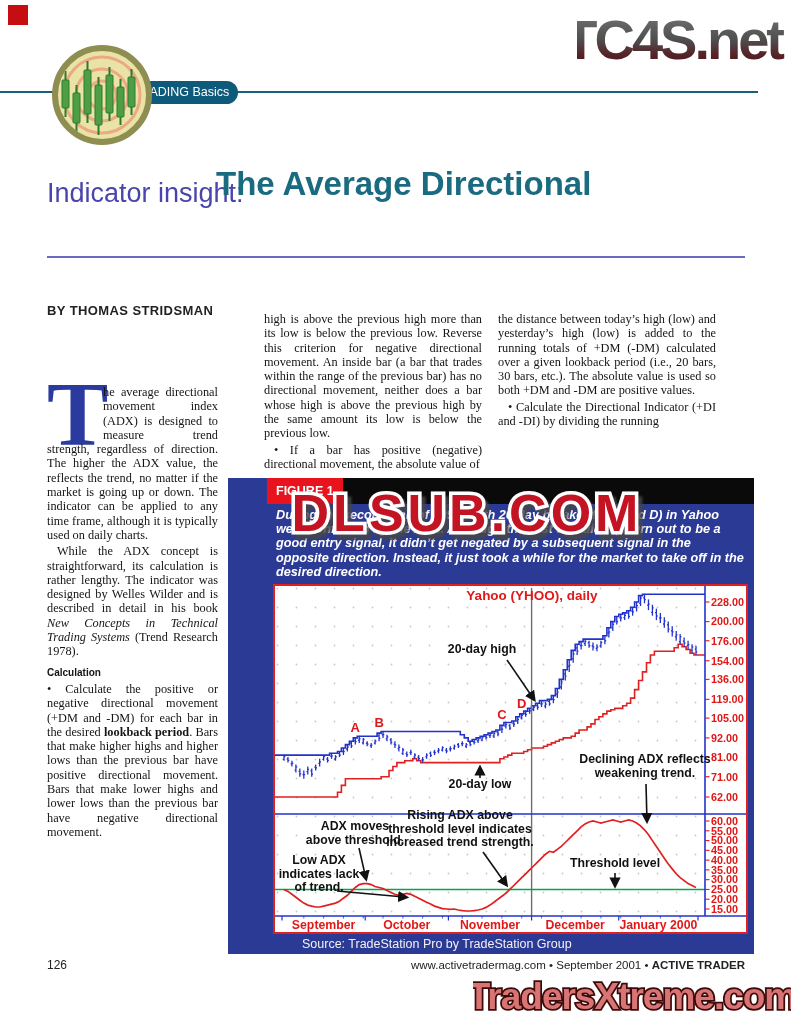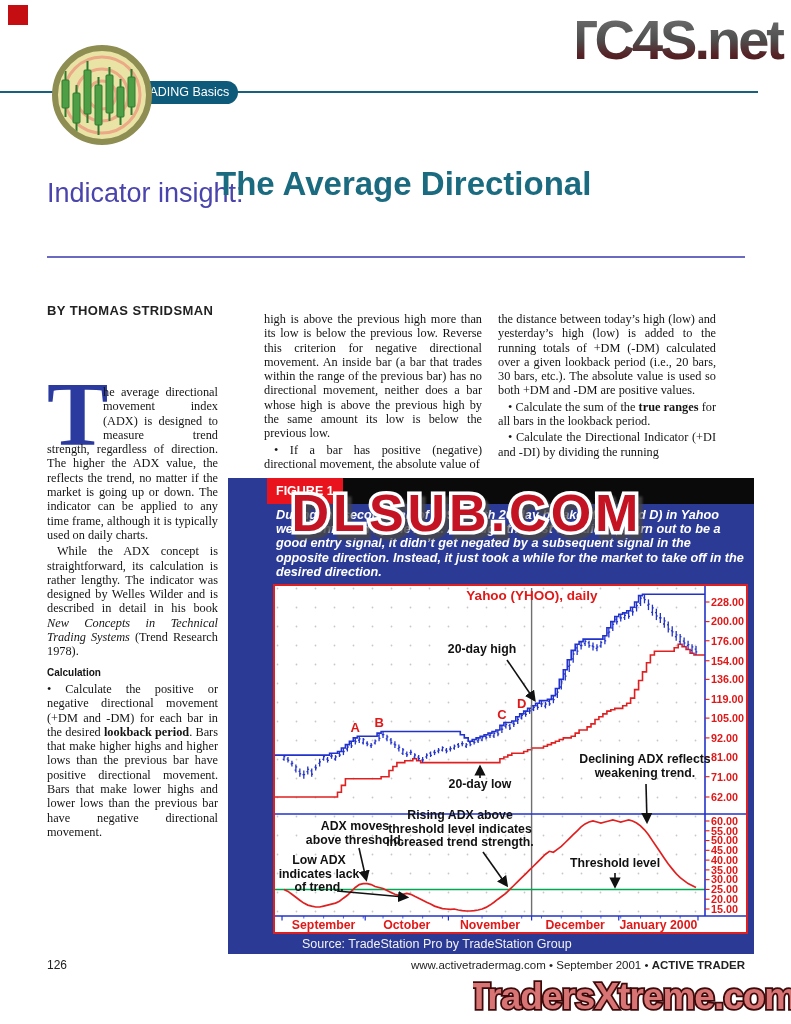--- a/index.html
+++ b/index.html
@@ -137,23 +137,20 @@
     </p>
   </div>
 
   <div class="col col2">
     <p>high is above the previous high more than its low is below the previous low. Reverse this criterion for negative directional movement. An inside bar (a bar that trades within the range of the previous bar) has no directional movement, neither does a bar whose high is above the previous high by the same amount its low is below the previous low.</p>
     <p class="indent">• If a bar has positive (negative) directional movement, the absolute value of</p>
   </div>
 
   <div class="col col3">
     <p>the distance between today’s high (low) and yesterday’s high (low) is added to the running totals of +DM (-DM) calculated over a given lookback period (i.e., 20 bars, 30 bars, etc.). The absolute value is used so both +DM and -DM are positive values.</p>
-    <p class="indent">
-      <span>• Calculate the sum of the </span><span class="bold">true ranges</span><span> for all bars in the lookback period.</span>
-    </p>
     <p class="indent">• Calculate the Directional Indicator (+DI and -DI) by dividing the running</p>
   </div>
 
   <div class="figure">
     <div class="fig-header">
       <span class="fig-label">FIGURE 1</span>
     </div>
     <div class="fig-caption">During the second half of 1999, both 20-day breakouts (A and D) in Yahoo were confirmed by the ADX. Although the first one did not turn out to be a good entry signal, it didn’t get negated by a subsequent signal in the opposite direction. Instead, it just took a while for the market to take off in the desired direction.</div>
     <div class="chart-box">
       <svg id="chart-svg" width="471" height="346">

